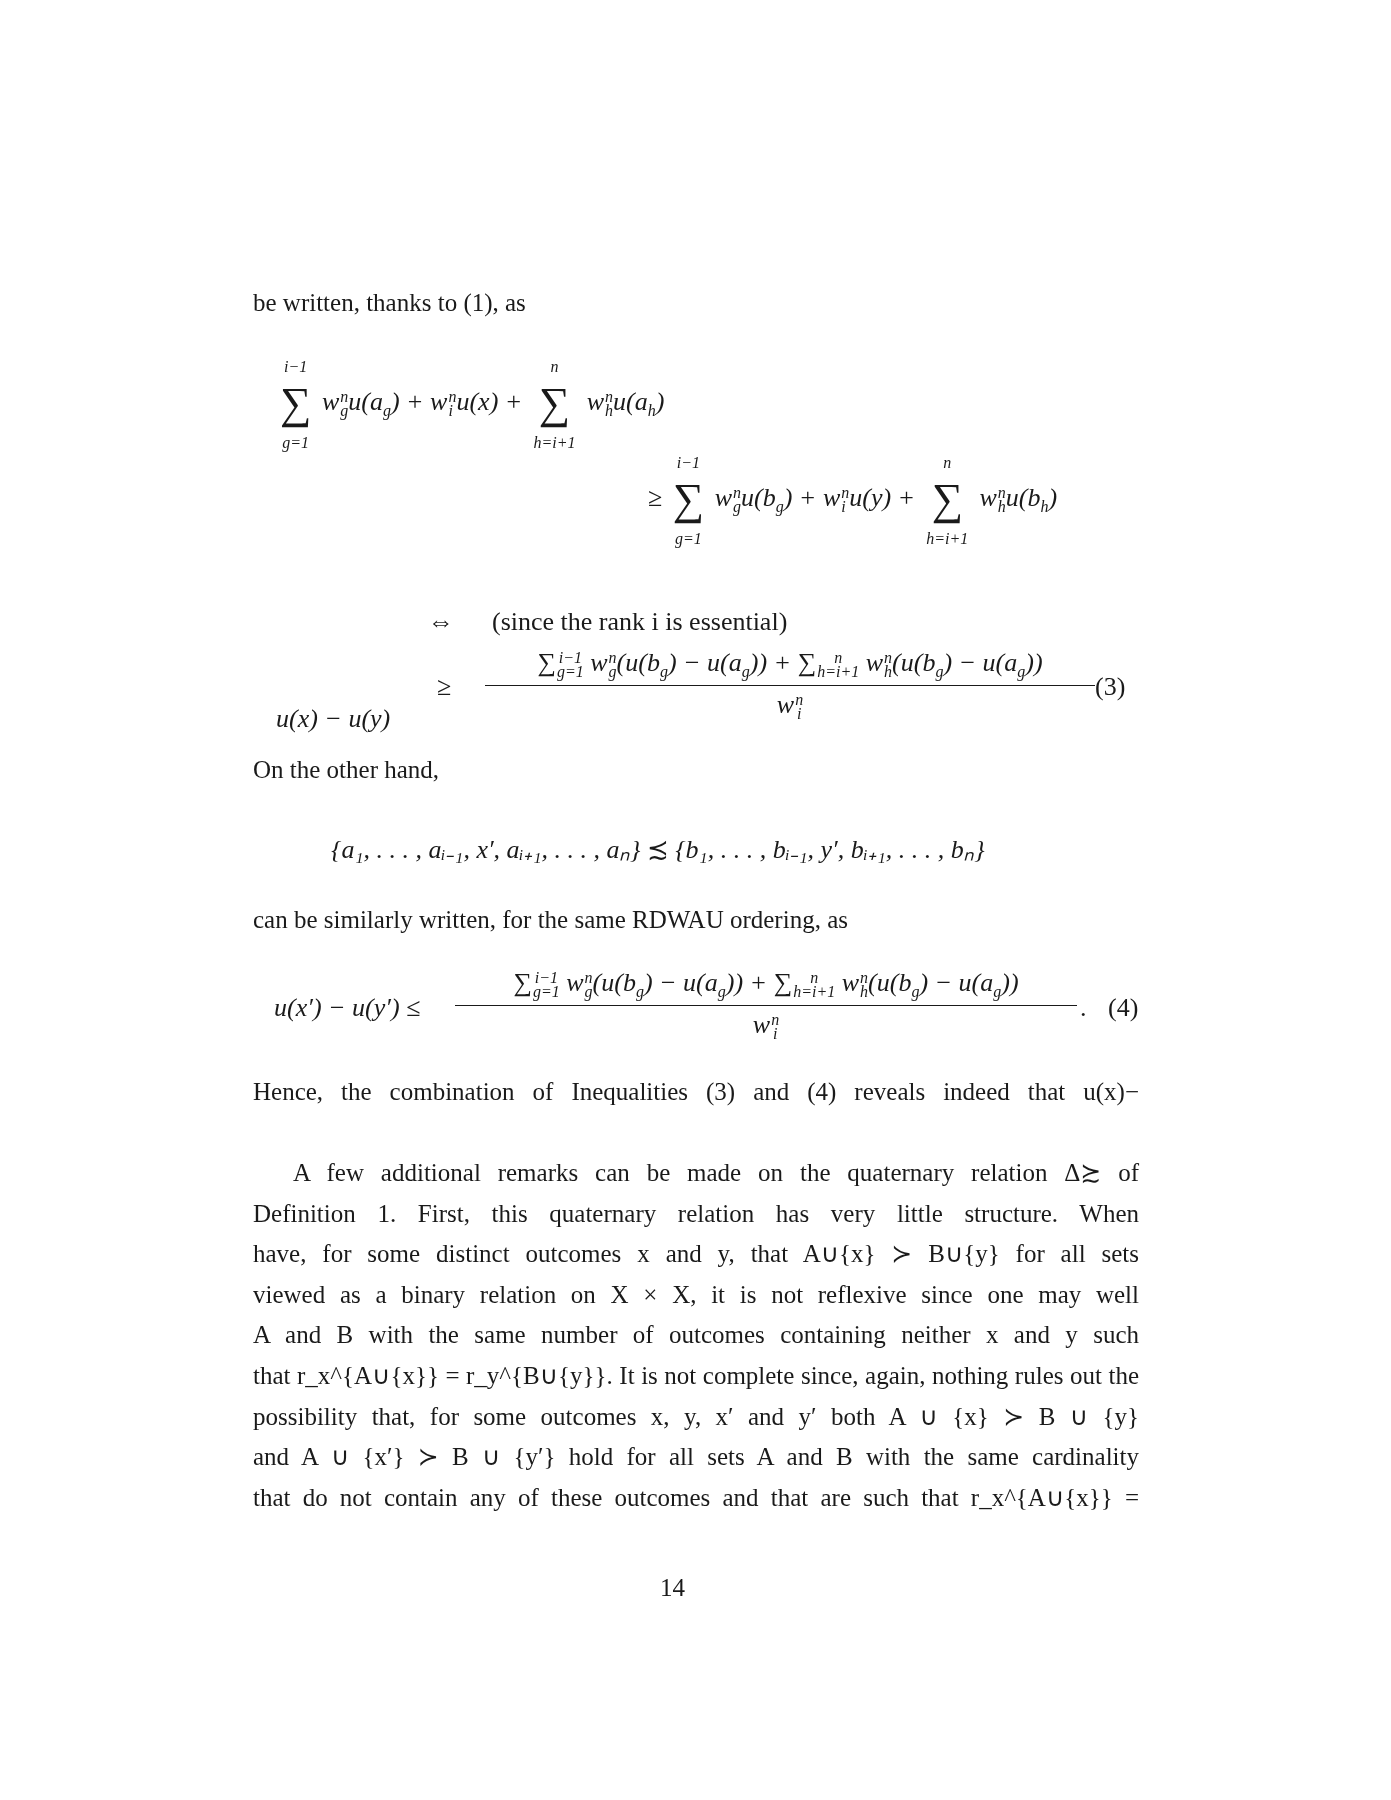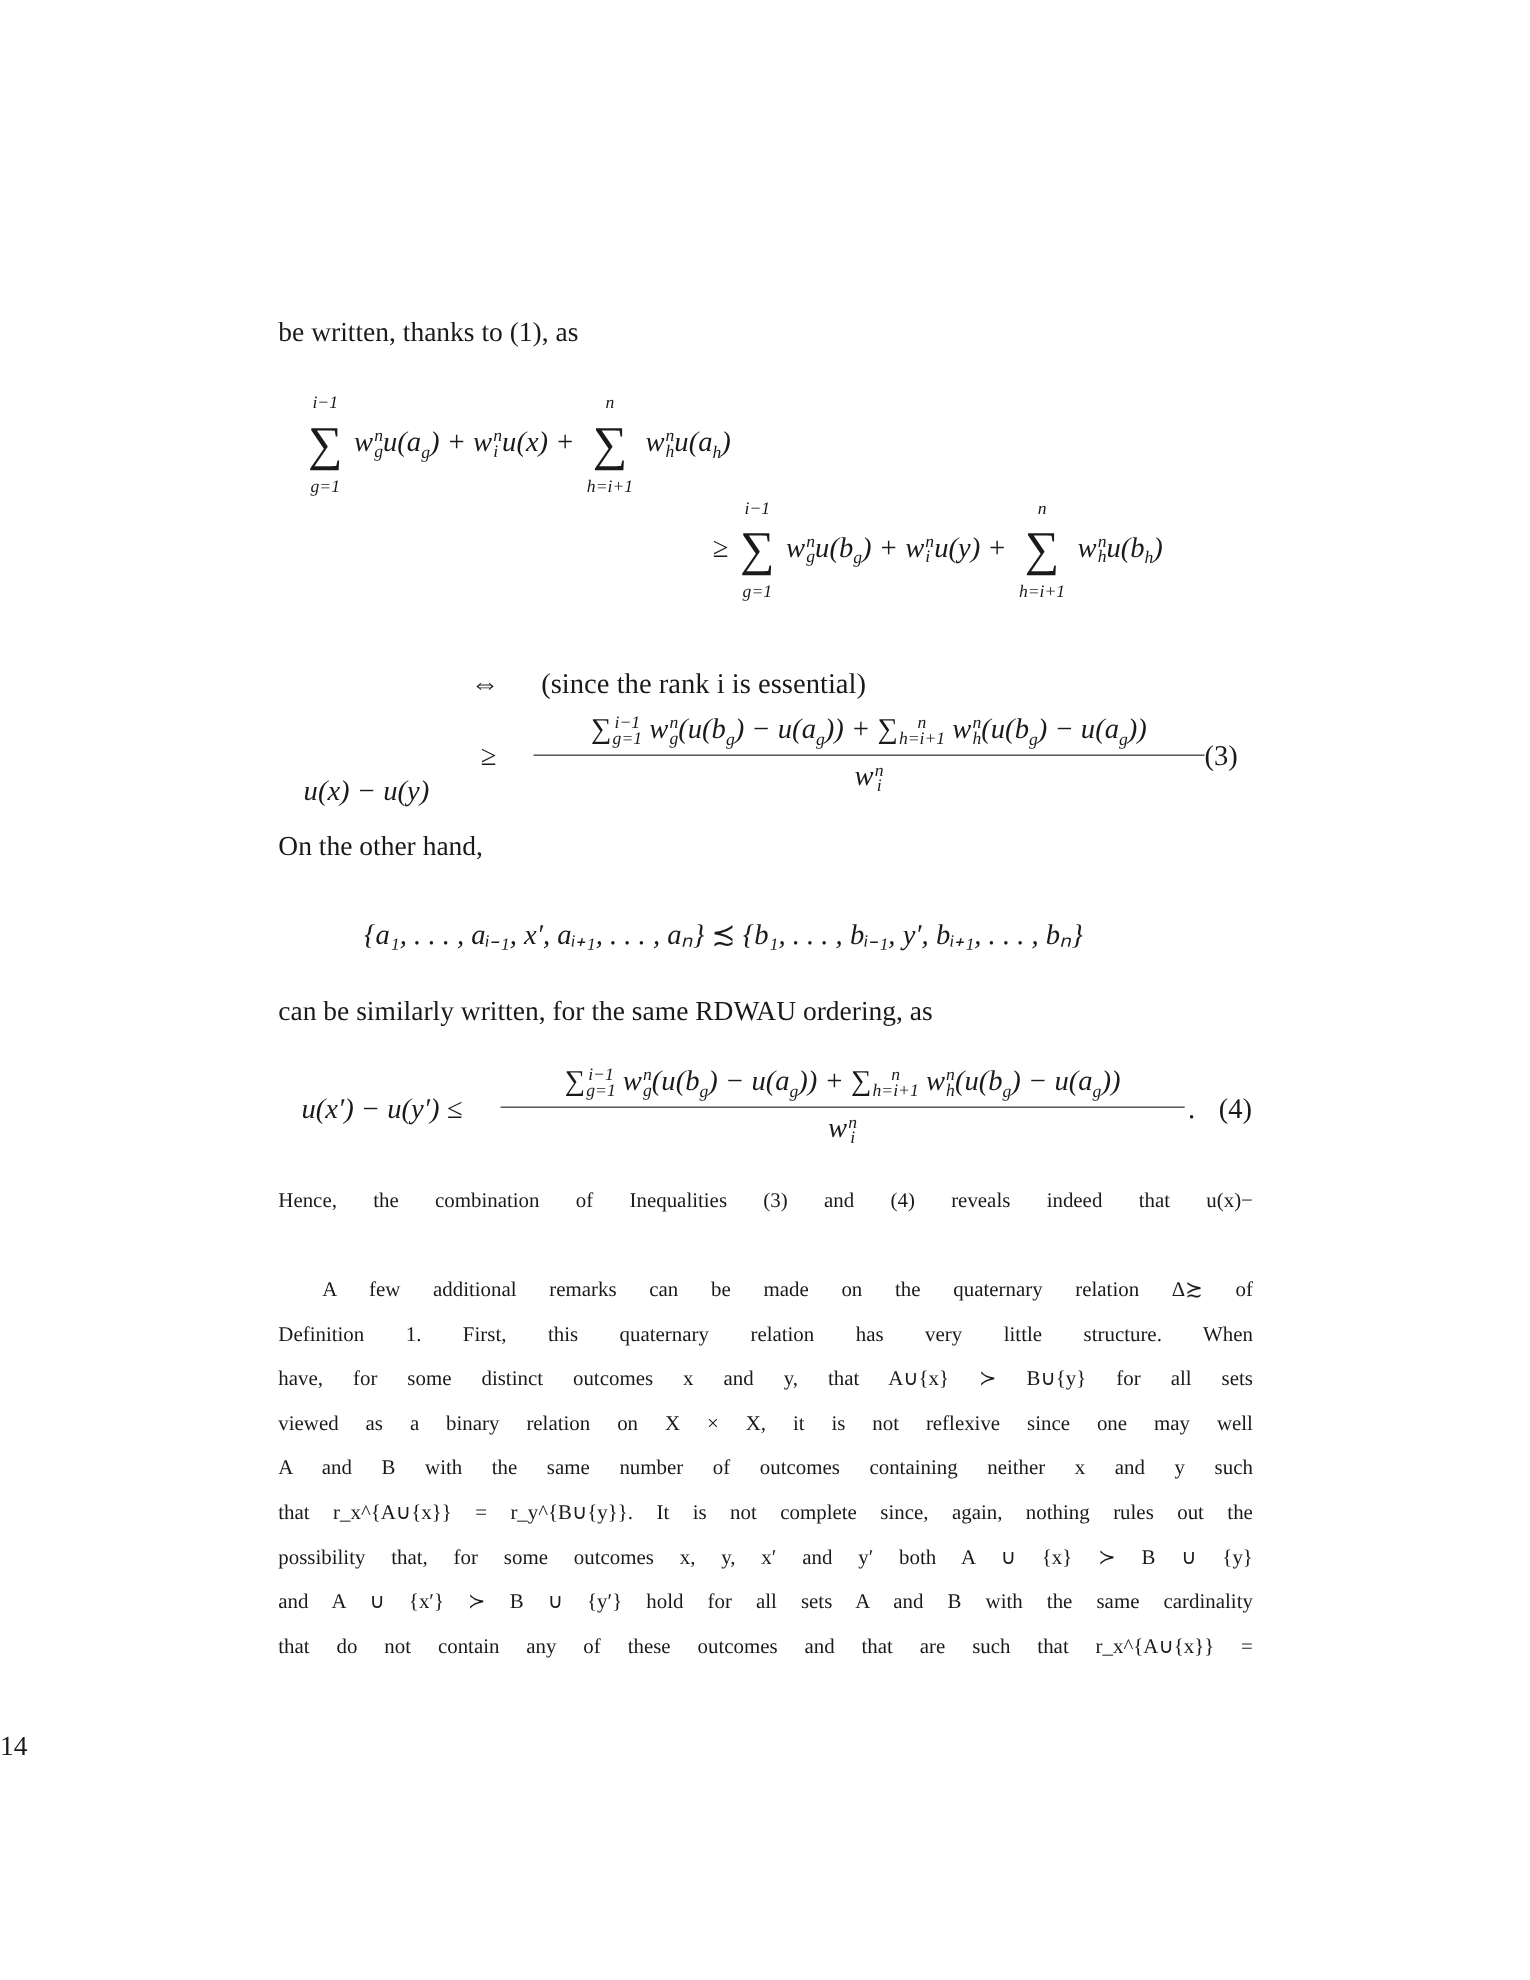--- a/index.html
+++ b/index.html
@@ -18,24 +18,24 @@
   .sum .lim { font-size: 16px; font-style: italic; display: block; line-height: 18px; }
   .sum .top { position: absolute; left: 50%; transform: translateX(-50%); top: -24px; }
   .sum .bot { position: absolute; left: 50%; transform: translateX(-50%); bottom: -26px; }
   sub, sup { font-size: 16px; }
   .supsub { display: inline-block; vertical-align: middle; line-height: 14px; font-size: 16px; font-style: italic; margin-left: 1px; }
   .supsub span { display: block; }
   .frac { position: absolute; text-align: center; }
   .frac .num { font-size: 26px; white-space: nowrap; }
   .frac .line { border-top: 1.5px solid #1a1a1a; margin: 4px 0; }
   .frac .den { font-size: 26px; }
-  .para { position: absolute; left: 253px; width: 886px; font-size: 19px; line-height: 40.6px; font-family: "Liberation Serif", serif; text-align: justify; }
+  .para { position: absolute; left: 253px; width: 886px; font-size: 25px; line-height: 40.6px; font-family: "Liberation Serif", serif; text-align: justify; }
   .para .line { display: block; text-align: justify; text-align-last: justify; white-space: nowrap; }
   .para .line.last { text-align-last: left; }
-  .pagenum { position: absolute; left: 0; width: 1345px; top: 1574px; font-size: 25px; font-family: "Liberation Serif", serif; }
+  .pagenum { position: absolute; left: 0; width: 1345px; text-align: center; top: 1574px; font-size: 25px; font-family: "Liberation Serif", serif; }
 </style>
 </head>
 <body>
 
 <div class="page">
 
   <div class="txt" style="left:253px; top:283px;">be written, thanks to (1), as</div>
 
   <div class="math" style="left:276px; top:382px;">
     <span class="sum">

